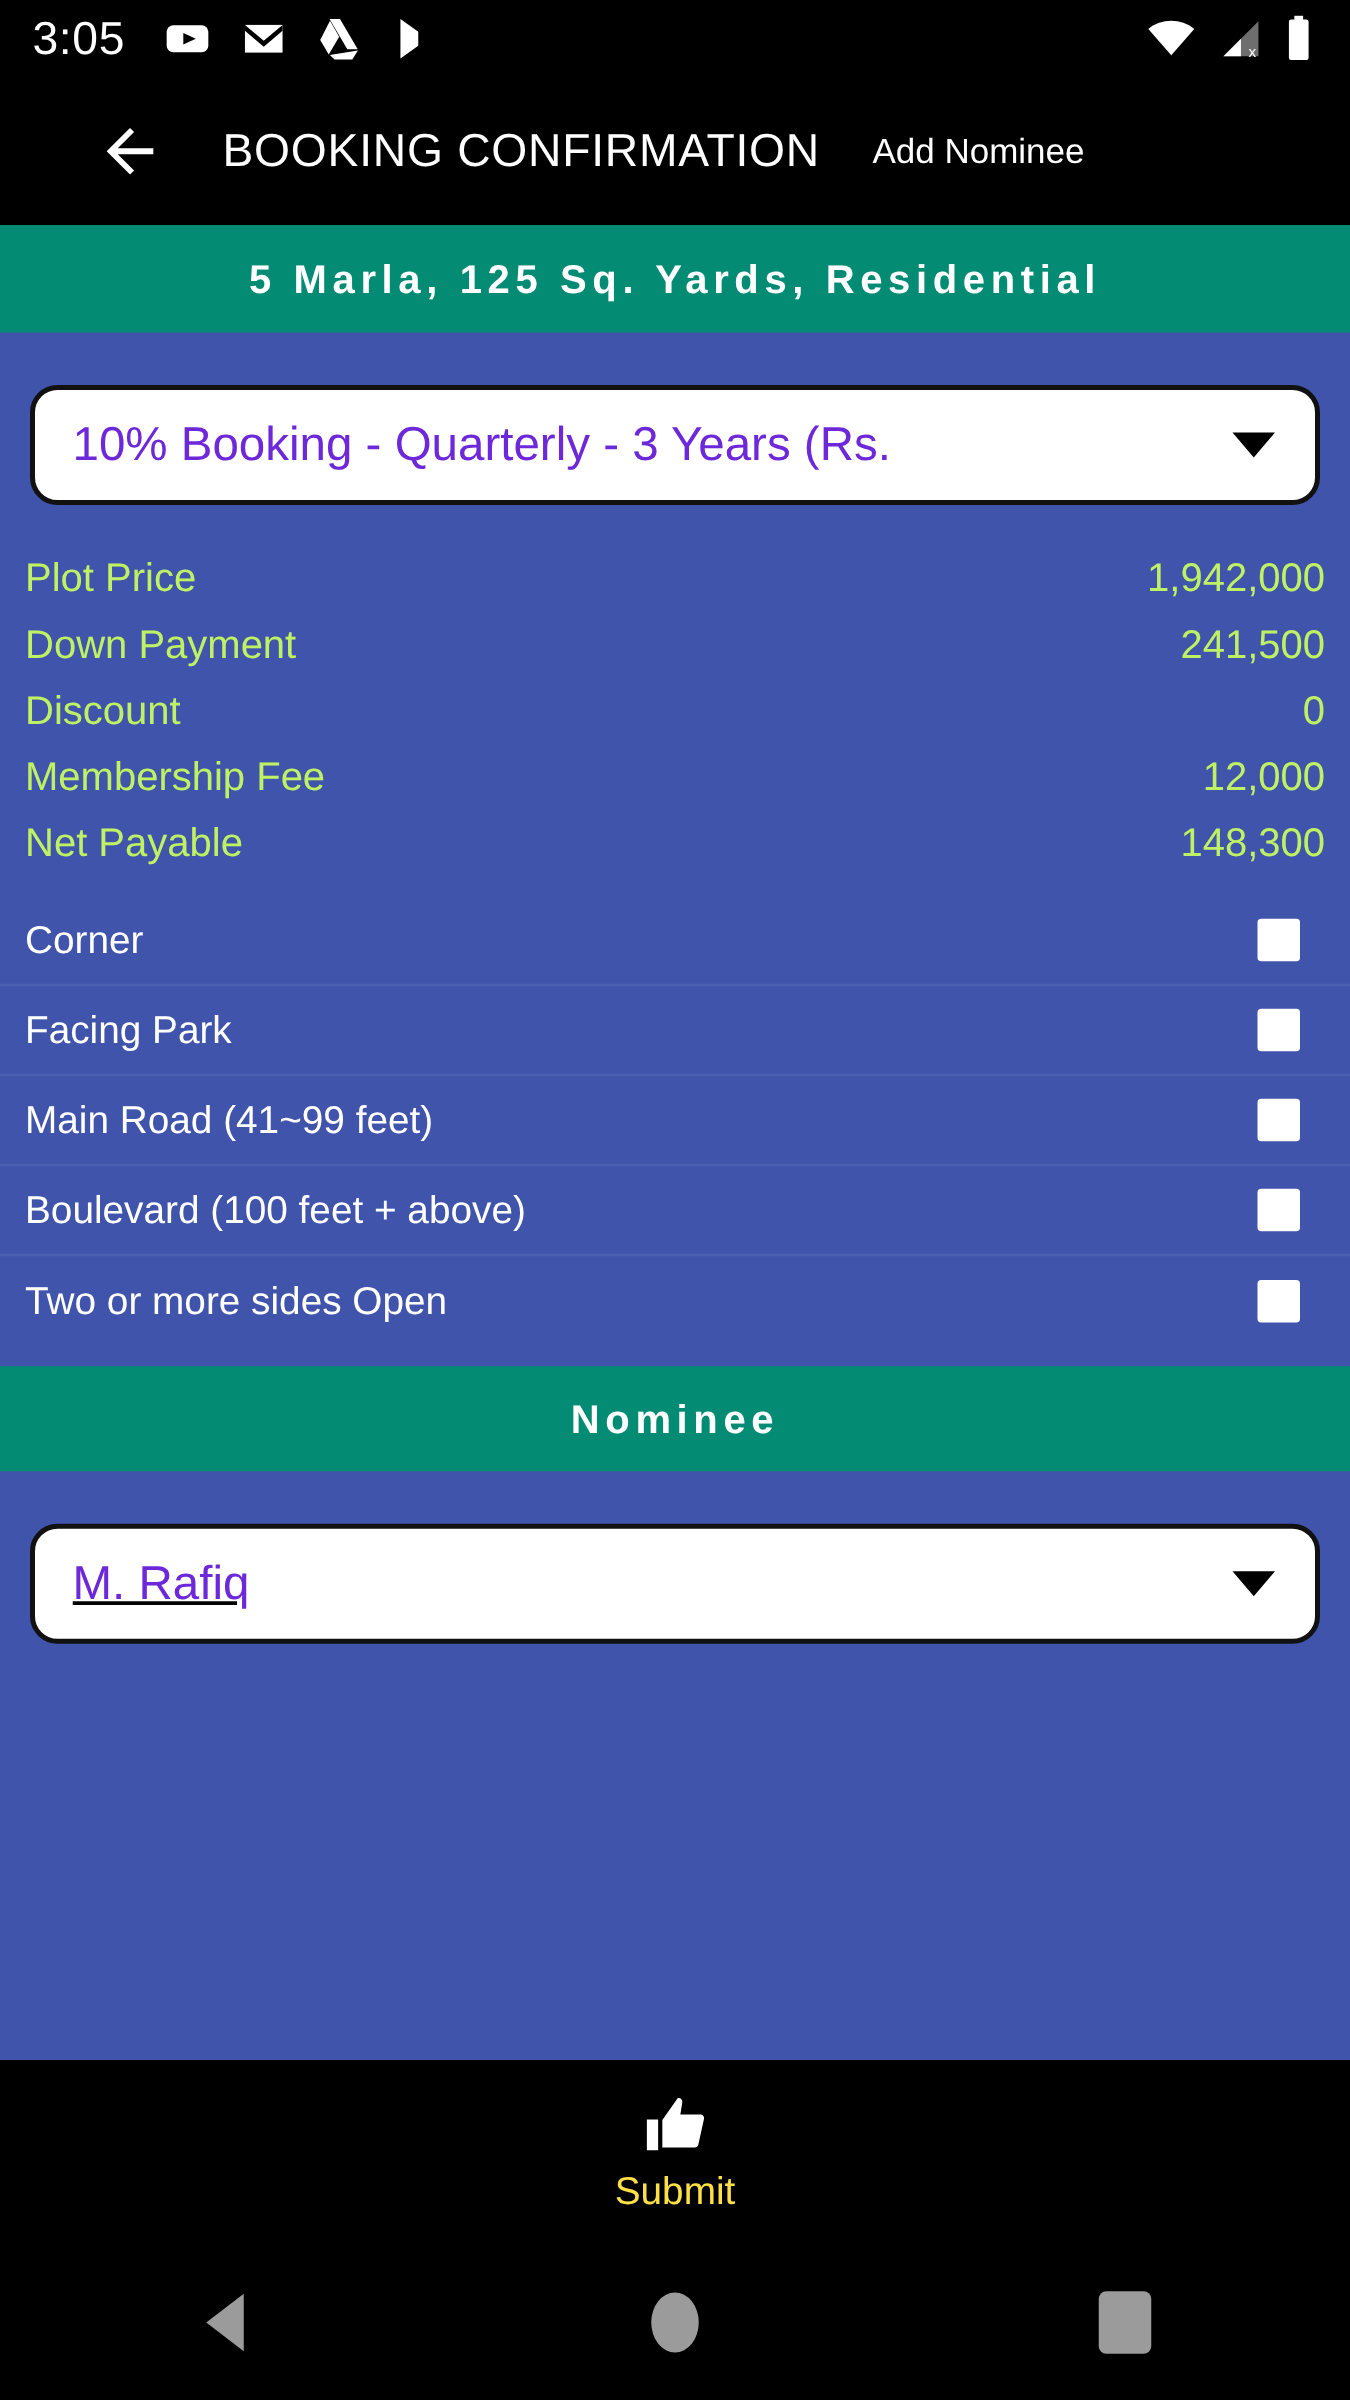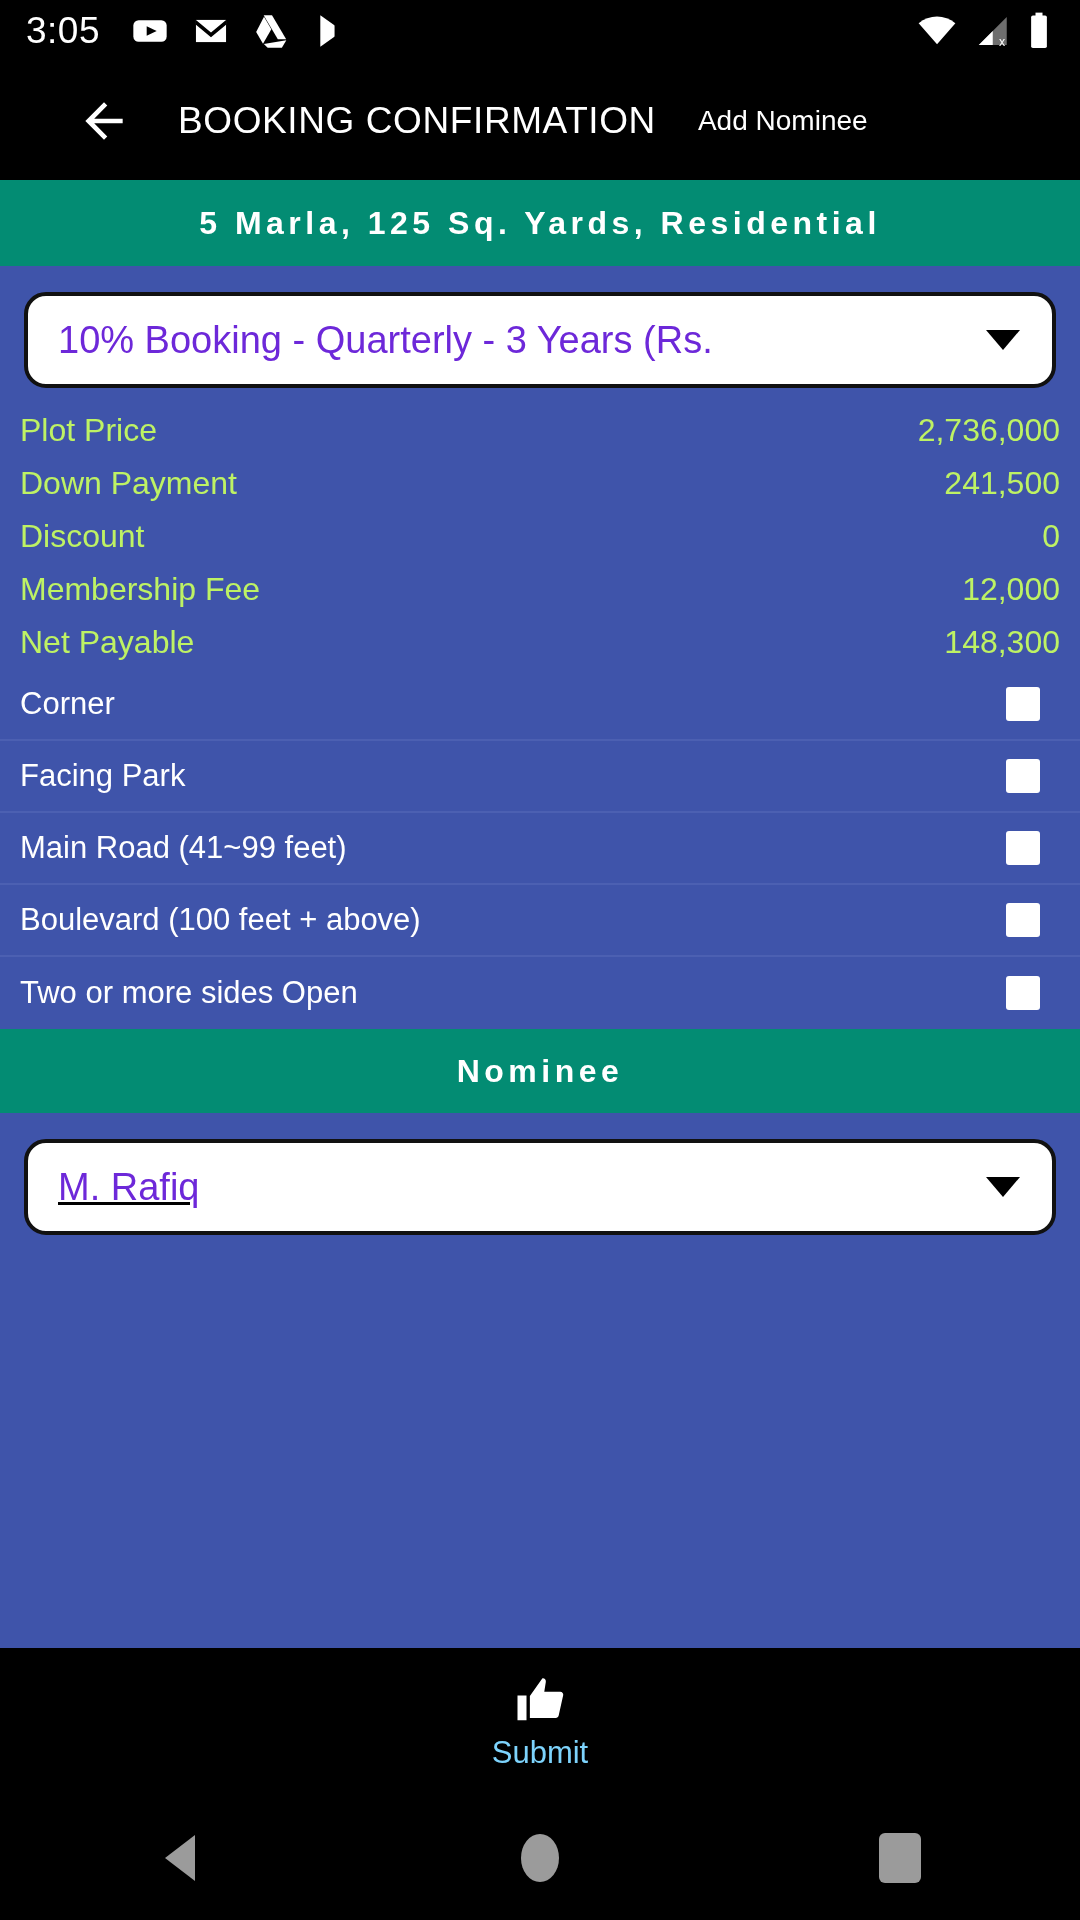--- a/index.html
+++ b/index.html
@@ -30,21 +30,21 @@
   }
   .back-arrow { width:56px; height:56px; flex:0 0 auto; }
   .appbar-title {
     font-size:37px; letter-spacing:0.6px; margin-left:46px; white-space:nowrap;
   }
   .appbar-action {
     font-size:28px; margin-left:42px; white-space:nowrap;
   }
 
   
-  .content { flex:1 1 auto; background:#3F54AA; position:relative; overflow:hidden; display:flex; flex-direction:column; }
+  .content { flex:1 1 auto; background:#3F54AA; position:relative; overflow:hidden; display:flex; flex-direction:column;gap:16px; }
 
   .teal-band {
     background:#038C73; color:#fff;
     text-align:center; font-size:32px; font-weight:bold;
     letter-spacing:4.5px;
     display:flex; align-items:center; justify-content:center;
     flex:0 0 auto;
   }
   .teal-band.subtitle { height:86px; }
   .teal-band.section { height:84px; }
@@ -79,21 +79,21 @@
     width:34px; height:34px; background:#fff; border-radius:3px; flex:0 0 auto;
     margin-right:24px;
   }
 
   
   .nominee-area { padding:26px 24px 0 24px; flex:0 0 auto;text-decoration:underline; }
   .filler { flex:1 1 auto; background:#3F54AA; }
 
   
   .submitbar {
-    height:148px; background:#000; color:#7dd3fc;
+    height:148px; background:#000; color:#fde047;
     display:flex; flex-direction:column; align-items:center; justify-content:center;
     gap:8px; flex:0 0 auto;
   }
   .thumb-icon { width:54px; height:54px; display:block; }
   .submit-label { font-size:31px; }
 
   
   .navbar {
     height:124px; background:#000;
     display:flex; align-items:center; justify-content:space-around;
@@ -162,21 +162,21 @@
     <div class="dropdown-wrap">
       <div class="dropdown">
         <span class="dropdown-text">10% Booking - Quarterly - 3 Years (Rs.</span>
         <span class="caret"></span>
       </div>
     </div>
 
     <div class="price-list">
       <div class="price-row">
         <span class="price-label">Plot Price</span>
-        <span class="price-value">2,736,000</span>
+        <span class="price-value">1,942,000</span>
       </div>
       <div class="price-row">
         <span class="price-label">Down Payment</span>
         <span class="price-value">241,500</span>
       </div>
       <div class="price-row">
         <span class="price-label">Discount</span>
         <span class="price-value">0</span>
       </div>
       <div class="price-row">

